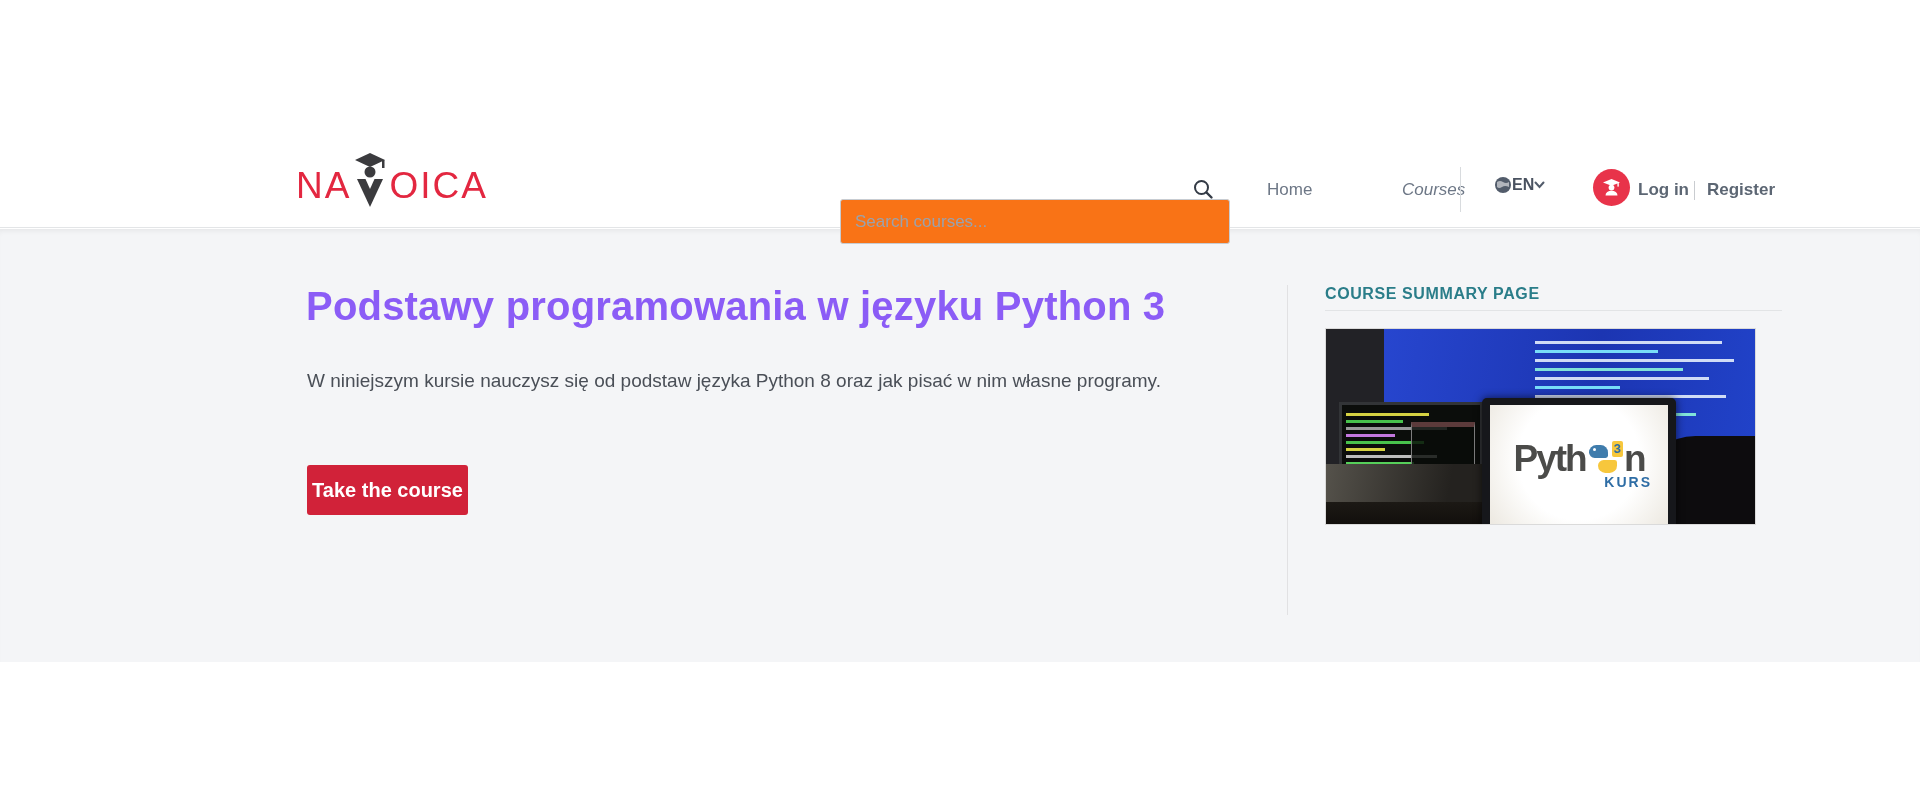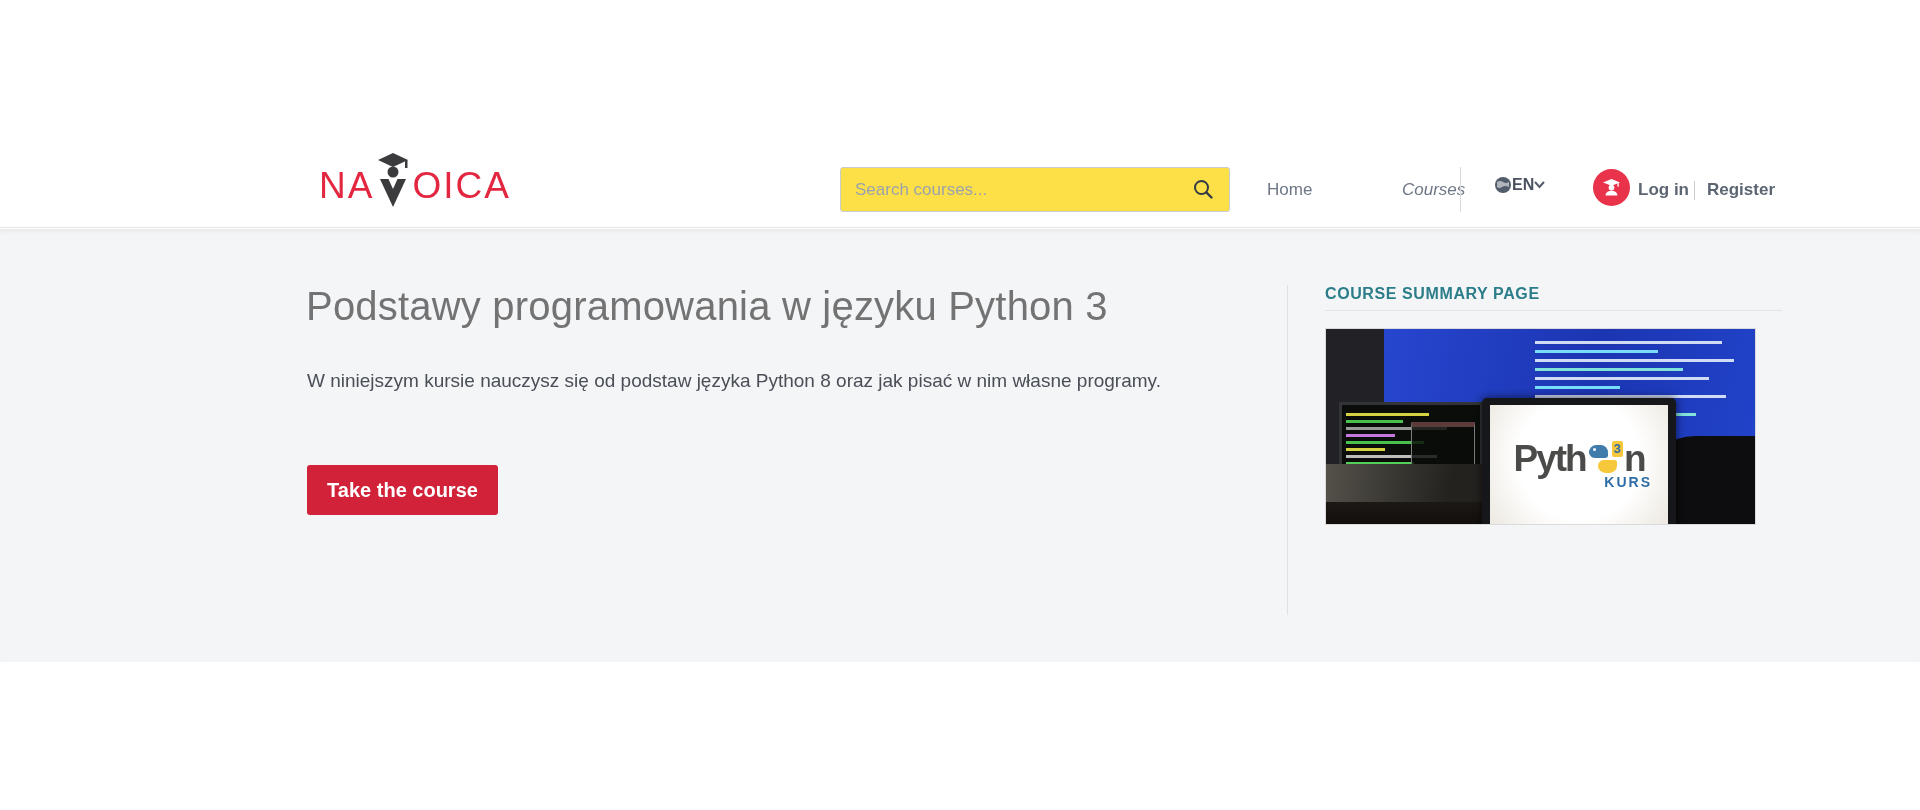--- a/index.html
+++ b/index.html
@@ -4,30 +4,30 @@
 <style>
   * { margin:0; padding:0; box-sizing:border-box; }
   html,body { width:1920px; height:810px; background:#ffffff; overflow:hidden;
     font-family:"Liberation Sans","DejaVu Sans",sans-serif; }
   #page { position:relative; width:1920px; height:810px; background:#ffffff; }
 
   
   #header { position:absolute; left:0; top:0; width:1920px; height:228px;
     background:#ffffff; border-bottom:1px solid #e3e5e7; z-index:5; }
 
-  .logo { position:absolute; left:319px; top:152px; display:inline-flex;
+  .logo { position:absolute; left:296px; top:152px; display:inline-flex;
     align-items:flex-end; cursor:pointer; }
   .logo-text { font-size:37px; font-weight:400; letter-spacing:2px; color:#e32740;
     line-height:1; padding-bottom:2px; }
   .logo-mark { width:36px; height:56px; margin:0 1px -2px 1px; }
 
   .search-box { position:absolute; left:840px; top:167px; width:390px; height:45px; }
   .search-box input { width:100%; height:100%; border:1px solid #c7ccd2; border-radius:3px;
-    padding:0 44px 0 14px; font-size:17px; color:#3c434e; background:#fde047; outline:none;
-    font-family:inherit; }
+    padding:0 44px 0 14px; font-size:17px; color:#3c434e; background:#f97316; outline:none;
+    font-family:inherit;margin-top:32px; }
   .search-box input::placeholder { color:#9aa2ad; }
   .search-btn { position:absolute; right:6px; top:7px; width:32px; height:30px;
     background:transparent; border:none; cursor:pointer; }
 
   .nav-link { position:absolute; top:180px; font-size:17px; color:#6d7786;
     text-decoration:none; cursor:pointer; }
   .nav-home { left:1267px; }
   .nav-courses { left:1402px;font-style:italic; }
 
   .header-vdiv { position:absolute; left:1460px; top:167px; width:1px; height:45px;
@@ -46,24 +46,24 @@
   .login-link { left:1638px; }
   .register-link { left:1707px; }
   .auth-vdiv { position:absolute; left:1694px; top:181px; width:1px; height:19px;
     background:#c9ccd0; }
 
   
   #main-band { position:absolute; left:0; top:229px; width:1920px; height:433px;
     background:#f4f5f7; box-shadow:inset 0 5px 6px -4px rgba(0,0,0,.08); }
 
   .course-title { position:absolute; left:306px; top:55px; font-size:40px;
-    font-weight:400; color:#737373; letter-spacing:.2px; }
+    font-weight:700; color:#8b5cf6; letter-spacing:.2px; }
   .course-desc { position:absolute; left:307px; top:134px; width:905px;
     font-size:19px; line-height:35px; color:#4a4f57; }
-  .cta-button { position:absolute; left:307px; top:236px; width:191px; height:50px;
+  .cta-button { position:absolute; left:307px; top:236px; width:161px; height:50px;
     background:#d12239; color:#ffffff; border:none; border-radius:3px; font-size:20px;
     font-weight:700; cursor:pointer; font-family:inherit; }
 
   
   .sidebar { position:absolute; left:1287px; top:56px; width:497px; height:330px;
     border-left:1px solid #e1e1e3; padding-left:37px; }
   .sidebar-heading { font-size:16px; font-weight:700; color:#2a7d89;
     letter-spacing:.6px; margin-bottom:7px; }
   .sidebar-rule { width:457px; height:1px; background:#e2e4e6; margin-bottom:17px; }
 

